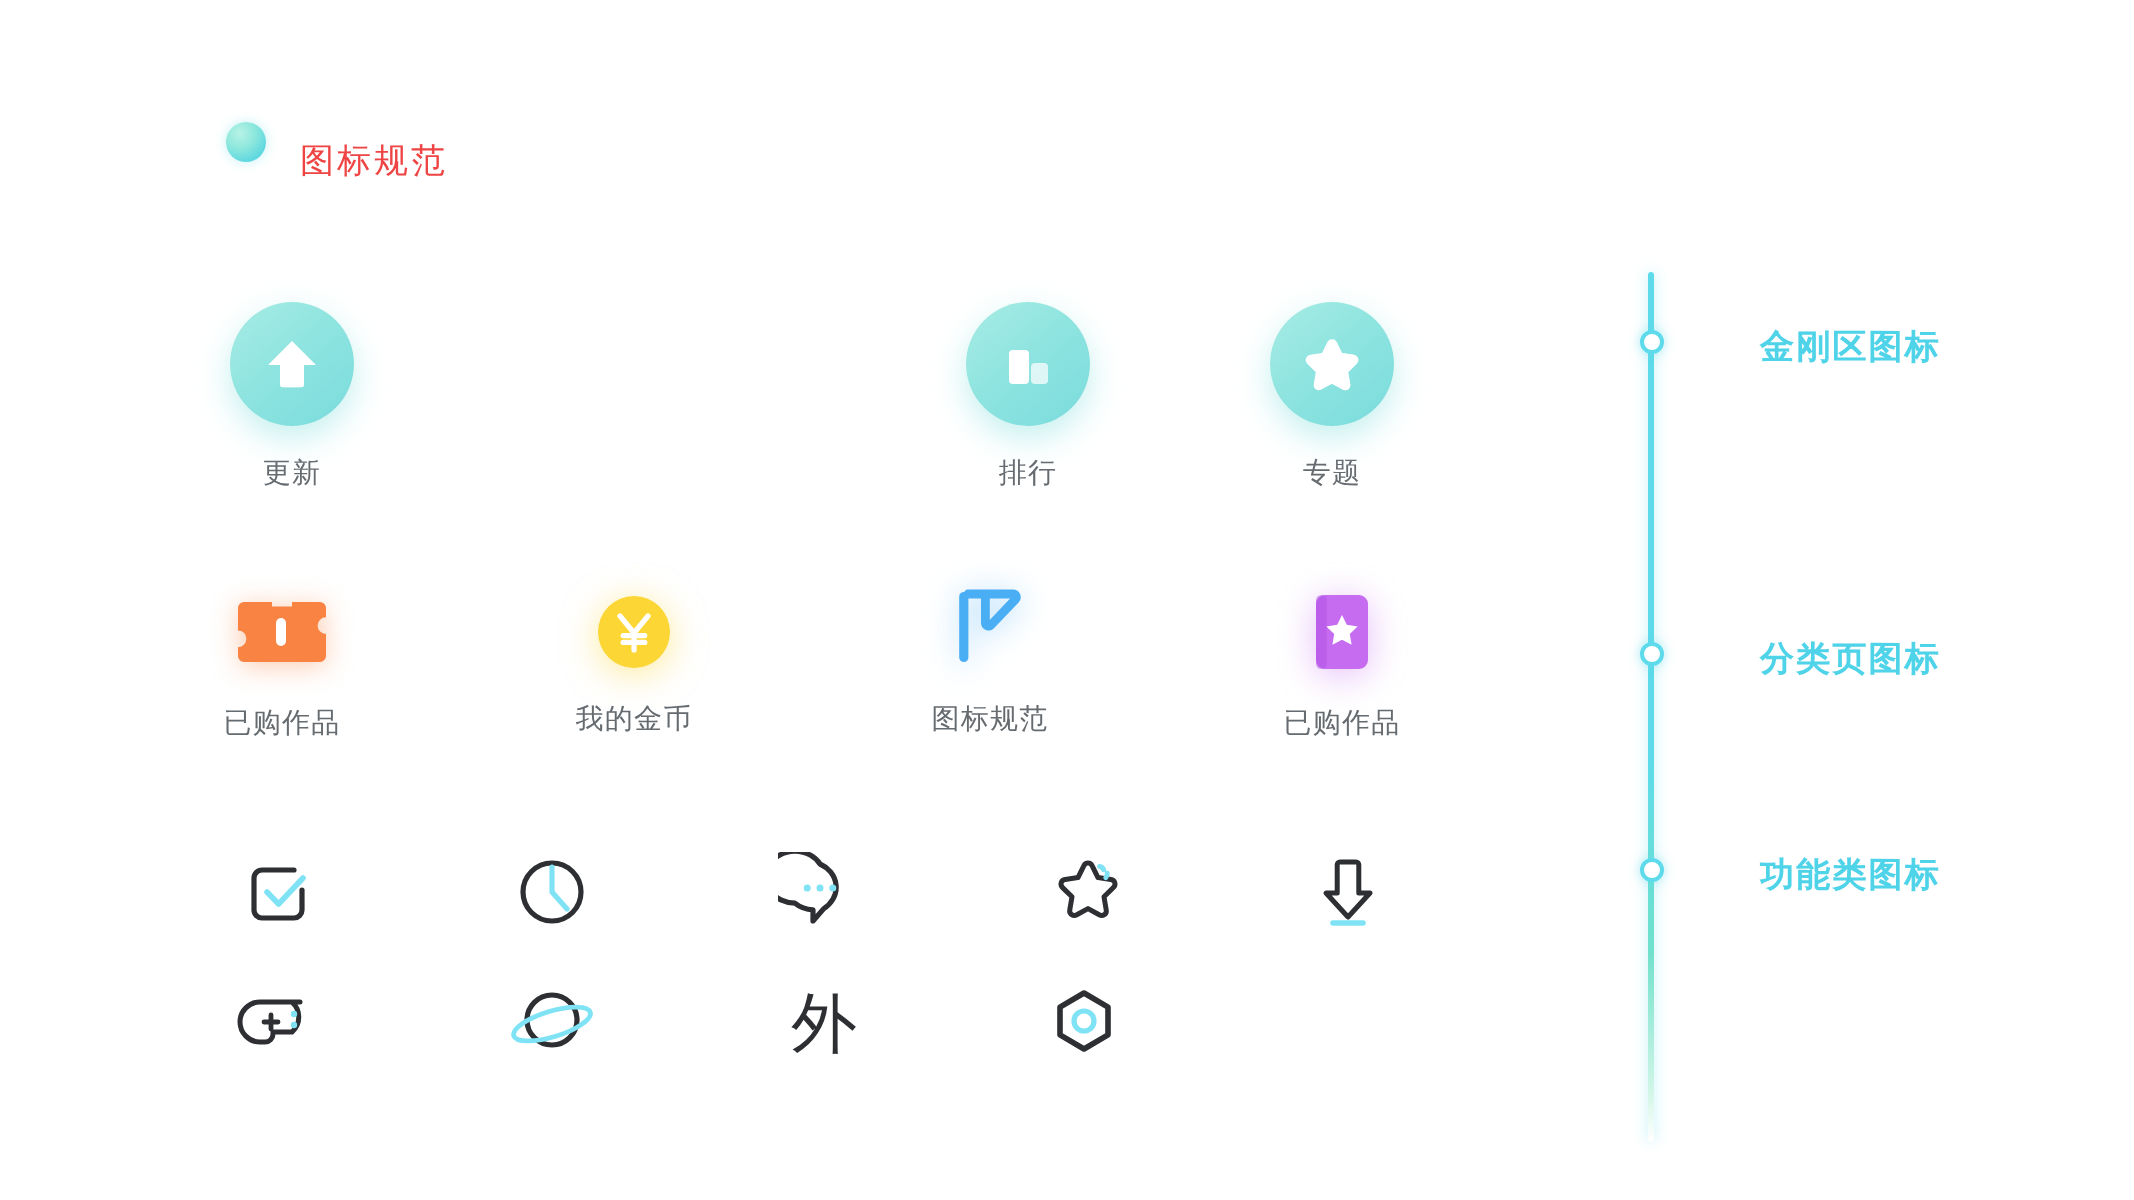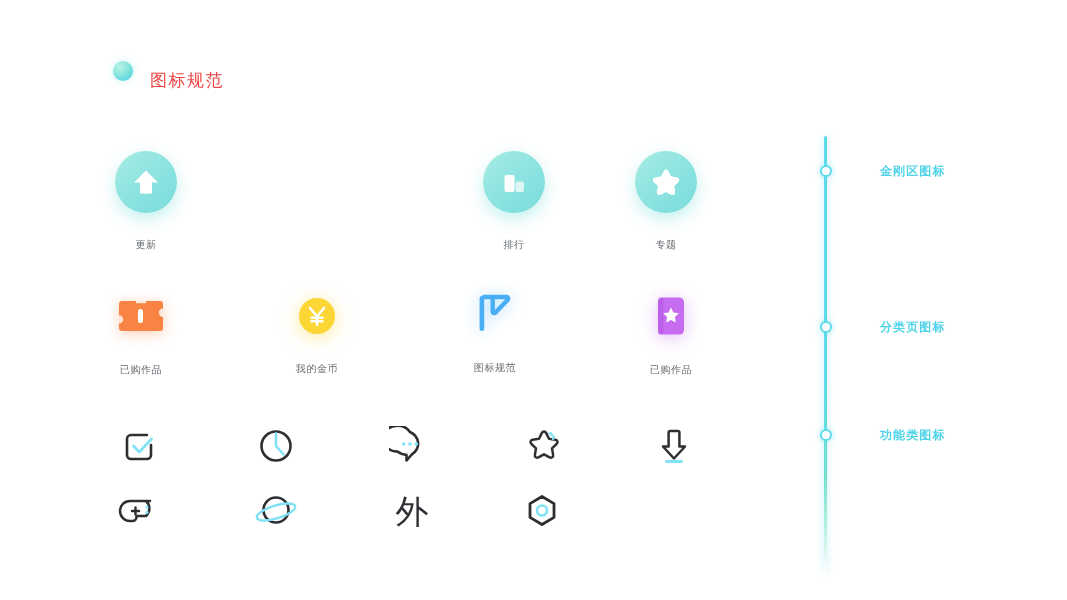--- a/index.html
+++ b/index.html
@@ -54,22 +54,22 @@
     width: 140px;
     text-align: center;
   }
   .icon-cell .icon-holder {
     height: 74px;
     display: flex;
     align-items: center;
     justify-content: center;
   }
   .icon-cell .cell-label {
-    margin-top: 21px;
-    font-size: 10px;
+    margin-top: 10px;
+    font-size: 14px;
     color: #666b70;
     letter-spacing: .6px;
     line-height: 1;
   }
 
   
   .circle-badge {
     width: 62px;
     height: 62px;
     border-radius: 50%;
@@ -130,21 +130,21 @@
     height: 12px;
     border-radius: 50%;
     background: #ffffff;
     border: 2.5px solid #5ddbeb;
     box-sizing: border-box;
     box-shadow: 0 0 6px rgba(93, 219, 235, .5);
   }
   .timeline-label {
     position: absolute;
     left: 880px;
-    font-size: 12px;
+    font-size: 17px;
     font-weight: bold;
     color: #4fd3e8;
     letter-spacing: 1.1px;
     line-height: 1;
     white-space: nowrap;
   }
 </style>
 </head>
 <body>
 

